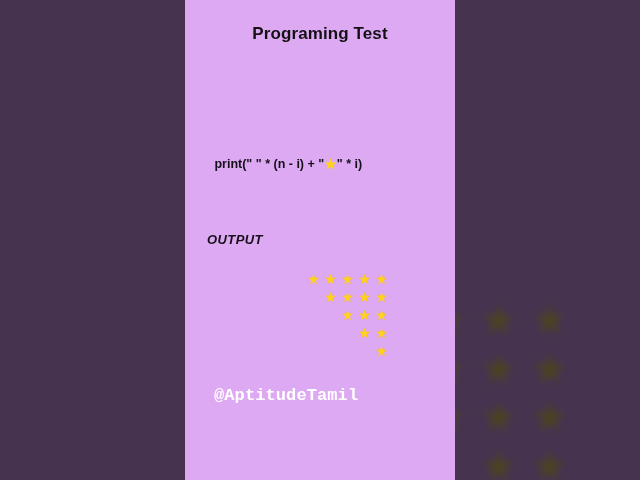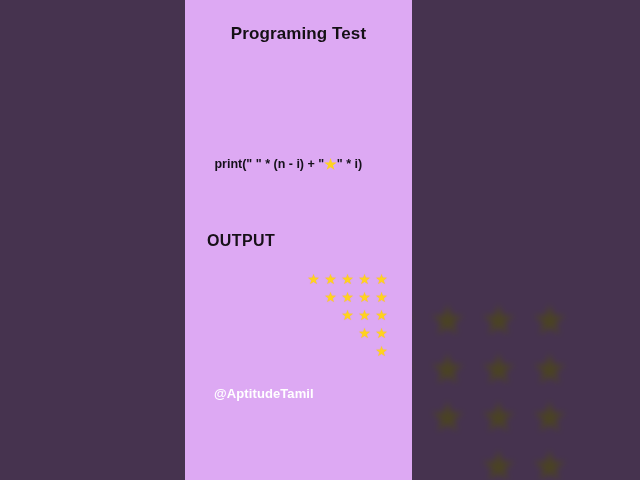--- a/index.html
+++ b/index.html
@@ -46,21 +46,21 @@
     font-size:16px;
     color:#f0c420;
     width:20px;
     text-align:center;
   }
 
   
   #panel {
     position:absolute;
     left:185px; top:0;
-    width:227px; height:480px;
+    width:270px; height:480px;
     background:#dda9f3;
     overflow:hidden;
   }
 
   #panel-title {
     position:absolute;
     top:24px; left:0;
     width:100%;
     text-align:center;
     font-size:17px;
@@ -82,22 +82,23 @@
   .code-line .inline-star {
     color:#ffd21e;
     font-size:14px;
     vertical-align:-1px;
     letter-spacing:0;
   }
 
   #output-label {
     position:absolute;
     top:232px; left:22px;
-    font-size:16px;
-    font-weight:700;
+    font-size:13px;
+    font-weight:700;
+    font-style:italic;
     color:#171018;
     letter-spacing:0.4px;
   }
 
   #star-pattern {
     position:absolute;
     top:270px; left:120px;
     width:85px;
   }
   .star-row {
@@ -110,24 +111,25 @@
     width:17px;
     text-align:center;
     font-size:14px;
     color:#ffd21e;
     text-shadow:0 0 1px rgba(240,170,0,0.55);
   }
 
   #watermark {
     position:absolute;
     top:386px; left:29px;
-    font-size:13px;
+    font-size:17px;
     font-weight:700;
     color:#ffffff;
     letter-spacing:0.1px;
+    font-family:Liberation Mono, monospace;
   }
 </style>
 </head>
 <body>
 
 <div id="stage">
 
   <div id="bg-layer">
     <div id="bg-inner">
 

